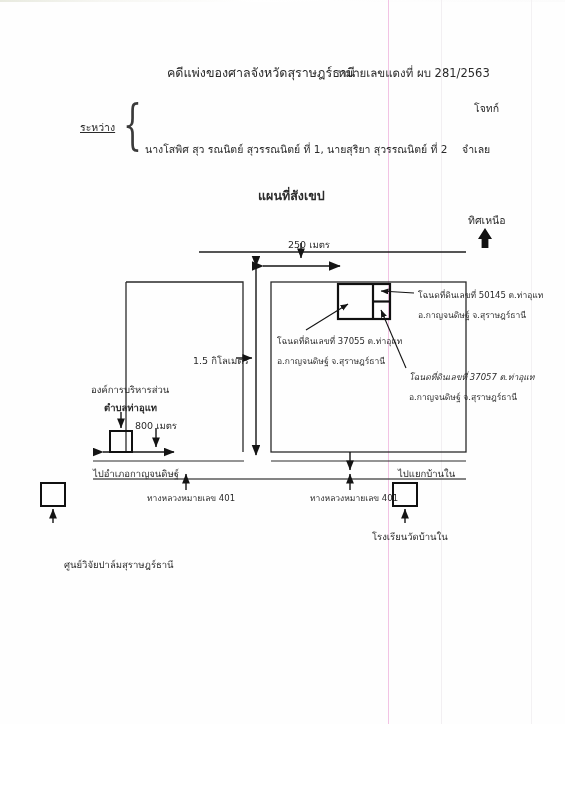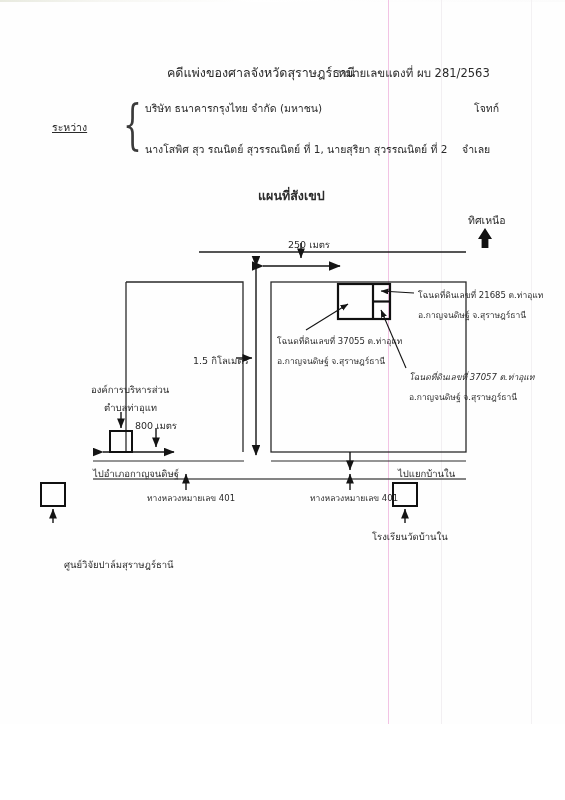--- a/index.html
+++ b/index.html
@@ -89,58 +89,57 @@
 
   <div class="edge-top"></div>
   <div class="scanline-pink"></div>
   <div class="scanline-grey-a"></div>
   <div class="scanline-grey-b"></div>
 
   <div class="txt t13" style="left:167px; top:63px;">คดีแพ่งของศาลจังหวัดสุราษฎร์ธานี</div>
 
   <div class="txt t12" style="left:338px; top:64px;">หมายเลขแดงที่  ผบ 281/2563</div>
 
-  <div class="txt t11" style="left:52px; top:119px;text-decoration:underline;">ระหว่าง</div>
+  <div class="txt t11" style="left:80px; top:119px;text-decoration:underline;">ระหว่าง</div>
 
   <div class="brace" style="left:123px; top:98px;">{</div>
 
-  <div class="txt t11" style="left:145px; top:100px;">บริษัท ธนาคารกรุงไทย  จำกัด  (มหาชน)</div>
 
   <div class="txt t11" style="left:462px; top:100px;margin-left:12px;">โจทก์</div>
 
   <div class="txt t11" style="left:145px; top:141px;">นางโสพิศ สุว รณนิตย์ สุวรรณนิตย์ ที่ 1, นายสุริยา สุวรรณนิตย์ ที่ 2</div>
 
   <div class="txt t11" style="left:462px; top:141px;">จำเลย</div>
 
   <div class="txt t13" style="left:258px; top:186px; font-weight:600;">แผนที่สังเขป</div>
 
   <div class="txt t11" style="left:468px; top:212px;">ทิศเหนือ</div>
 
   <div class="txt t10" style="left:288px; top:237px;">250 เมตร</div>
 
   <div class="txt t10" style="left:193px; top:353px;">1.5 กิโลเมตร</div>
 
   <div class="txt t10" style="left:135px; top:418px;">800 เมตร</div>
 
   <div class="txt t10" style="left:91px; top:382px;">องค์การบริหารส่วน</div>
-  <div class="txt t10" style="left:104px; top:400px;">ตำบลท่าอุแท</div>
+  <div class="txt t10" style="left:104px; top:400px;font-weight:bold;">ตำบลท่าอุแท</div>
 
   <div class="txt t10" style="left:64px; top:557px;">ศูนย์วิจัยปาล์มสุราษฎร์ธานี</div>
 
   <div class="txt t10" style="left:372px; top:529px;">โรงเรียนวัดบ้านใน</div>
 
   <div class="txt t10" style="left:93px; top:466px;font-family:Liberation Mono, monospace;">ไปอำเภอกาญจนดิษฐ์</div>
 
   <div class="txt t10" style="left:398px; top:466px;">ไปแยกบ้านใน</div>
 
   <div class="txt t9" style="left:147px; top:491px;">ทางหลวงหมายเลข 401</div>
 
   <div class="txt t9" style="left:310px; top:491px;">ทางหลวงหมายเลข 401</div>
 
-  <div class="txt t9" style="left:418px; top:288px;">โฉนดที่ดินเลขที่ 21685 ต.ท่าอุแท</div>
+  <div class="txt t9" style="left:418px; top:288px;">โฉนดที่ดินเลขที่ 50145 ต.ท่าอุแท</div>
   <div class="txt t9" style="left:418px; top:308px;">อ.กาญจนดิษฐ์ จ.สุราษฎร์ธานี</div>
 
   <div class="txt t9" style="left:277px; top:334px;">โฉนดที่ดินเลขที่  37055 ต.ท่าอุแท</div>
   <div class="txt t9" style="left:277px; top:354px;">อ.กาญจนดิษฐ์ จ.สุราษฎร์ธานี</div>
 
   <div class="txt t9" style="left:409px; top:370px;font-style:italic;">โฉนดที่ดินเลขที่ 37057 ต.ท่าอุแท</div>
   <div class="txt t9" style="left:409px; top:390px;">อ.กาญจนดิษฐ์ จ.สุราษฎร์ธานี</div>
 
   <svg class="ov" viewBox="0 0 565 800">
     <defs>

